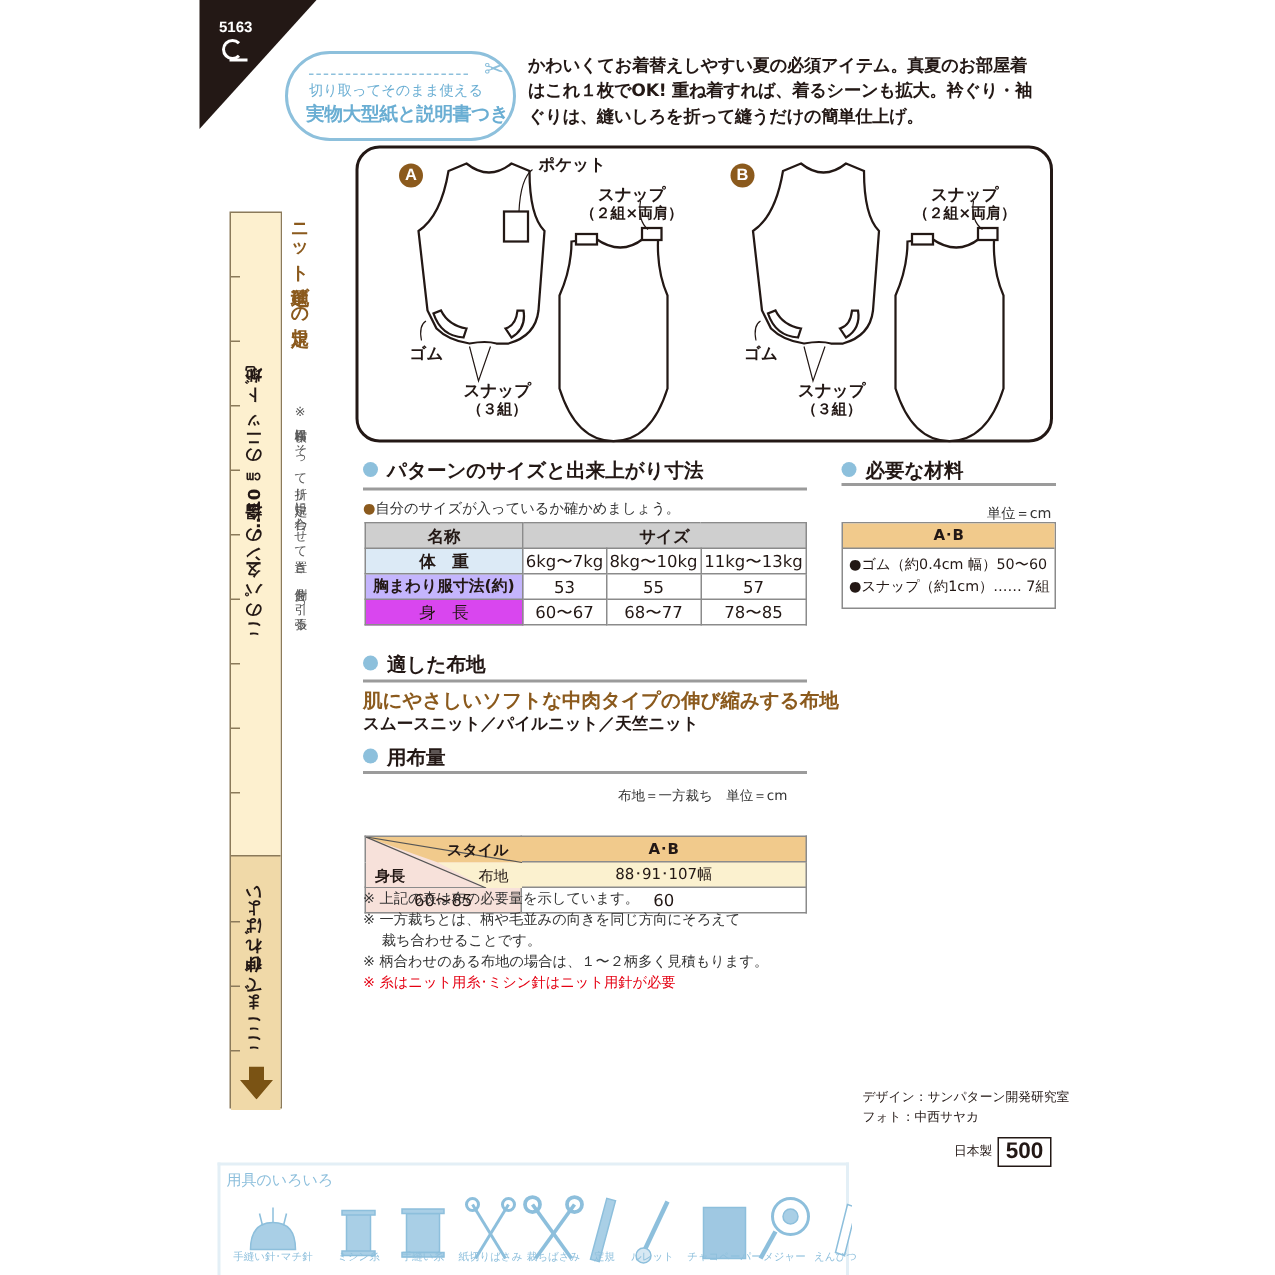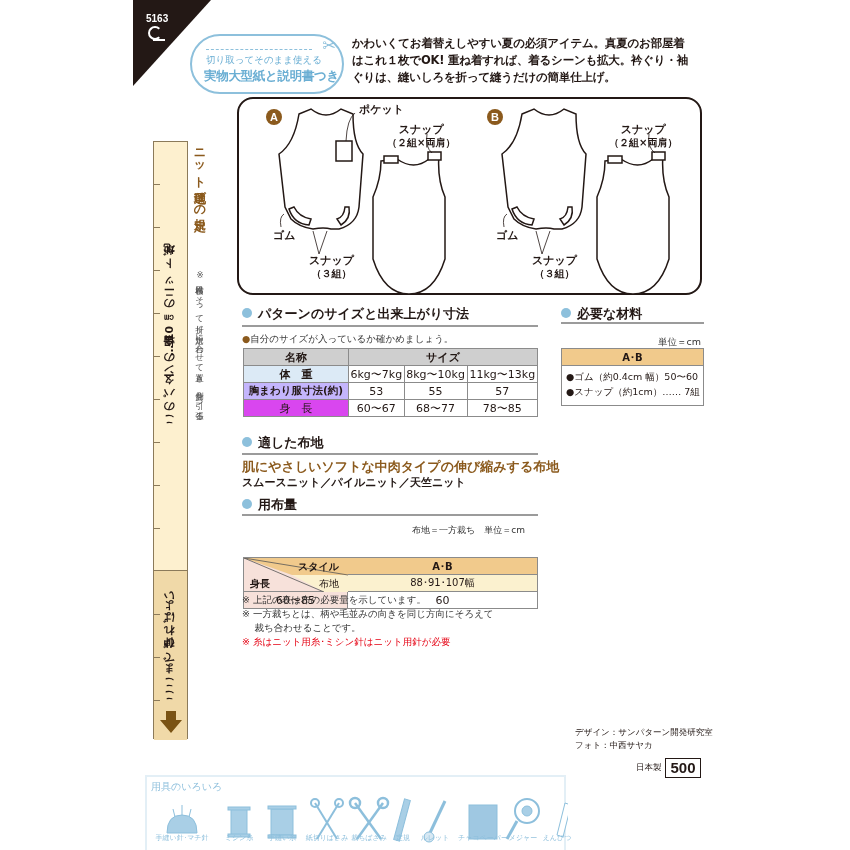--- a/index.html
+++ b/index.html
@@ -223,20 +223,21 @@
     <td style="background:#f7e1da;">60〜85</td>
     <td>60</td>
   </tr>
 </tbody>
   </table>
 
 <div class="notes">
   <div>※ 上記の表は布の必要量を示しています。</div>
   <div>※ 一方裁ちとは、柄や毛並みの向きを同じ方向にそろえて</div>
   <div>　 裁ち合わせることです。</div>
+  <div>※ 柄合わせのある布地の場合は、１〜２柄多く見積もります。</div>
   <div class="red">※ 糸はニット用糸･ミシン針はニット用針が必要</div>
 </div>
 
 <div class="credits">
   <div>デザイン：サンパターン開発研究室</div>
   <div>フォト：中西サヤカ</div>
 </div>
 <div class="made">日本製</div>
 <div class="price">500</div>
 

